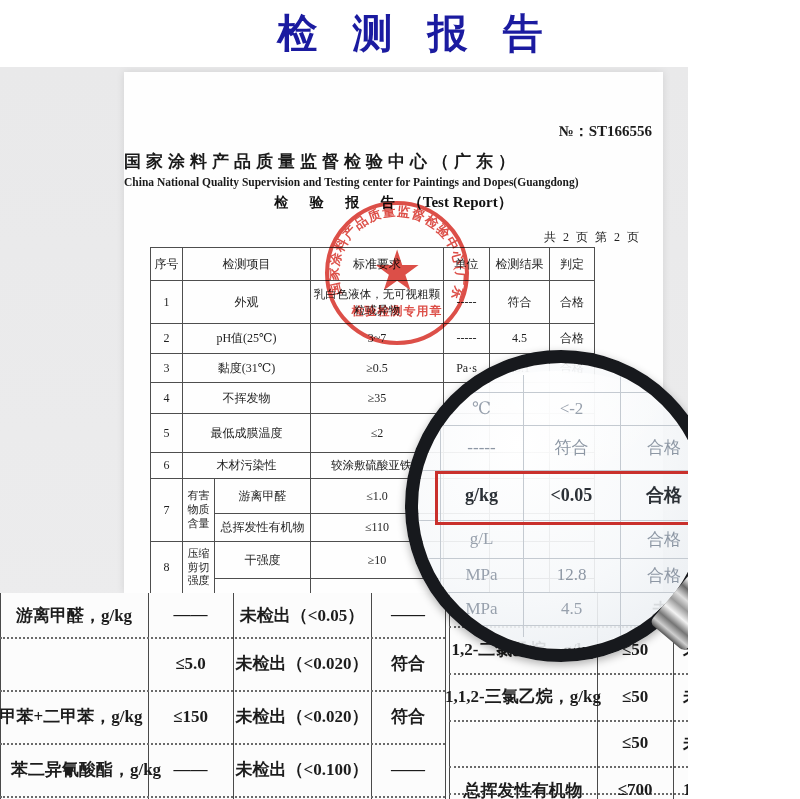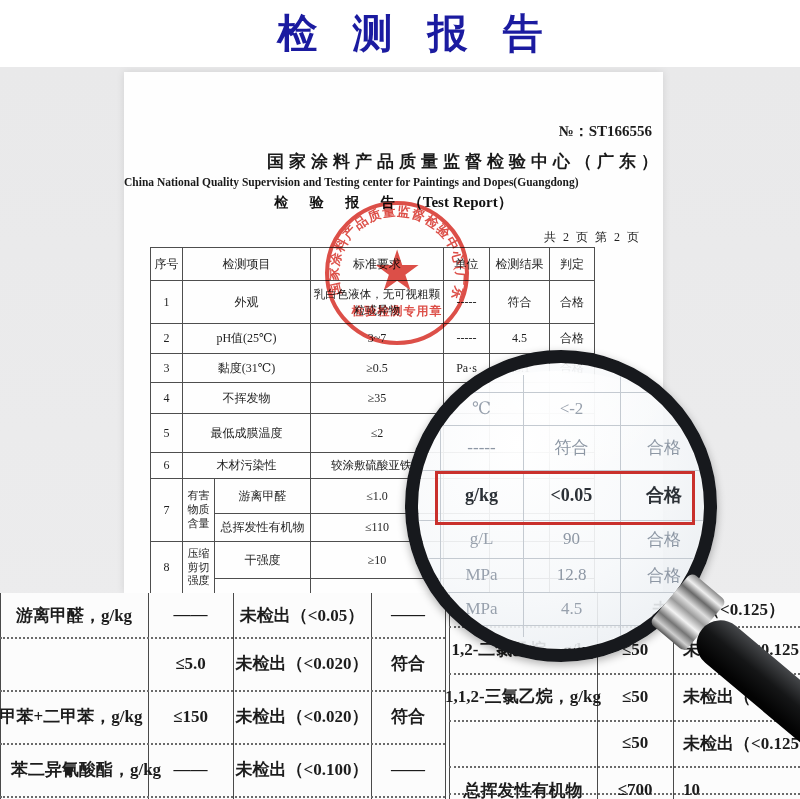--- a/index.html
+++ b/index.html
@@ -4,26 +4,26 @@
 <style>
   html,body{margin:0;padding:0;background:#fff;}
   .stage{position:relative;width:800px;height:799px;overflow:hidden;
          font-family:"Liberation Serif","DejaVu Serif",serif;background:#fff;}
   
   .title-bar{position:absolute;left:0;top:0;width:800px;height:67px;background:#fff;
              display:flex;align-items:center;justify-content:center;padding-left:16px;}
   .title-bar .t{font-family:"Liberation Sans","DejaVu Sans",sans-serif;
                 font-weight:bold;font-size:40px;letter-spacing:12px;color:#1b1ba0;}
   
-  .photo{position:absolute;left:0;top:67px;width:800px;height:732px;
+  .photo{position:absolute;left:0;top:67px;width:688px;height:732px;
          background:linear-gradient(180deg,#e9e9ea,#ededee);overflow:hidden;}
   .paper{position:absolute;left:124px;top:5px;width:539px;height:521px;background:#fefefe;
          box-shadow:0 0 8px rgba(0,0,0,.10);z-index:5;}
   .doc-no{position:absolute;right:11px;top:50px;font-weight:bold;font-size:15px;color:#1d1d1d;}
-  .org-cn{position:absolute;left:0;top:78px;width:539px;text-align:right;font-weight:bold;
+  .org-cn{position:absolute;left:0;top:78px;width:539px;text-align:left;font-weight:bold;
           font-size:17px;letter-spacing:5px;color:#1a1a1a;white-space:nowrap;}
   .org-en{position:absolute;left:0;top:104px;width:539px;text-align:left;font-weight:bold;
           font-size:11.5px;color:#1a1a1a;}
   .doc-title{position:absolute;left:0;top:121px;width:539px;text-align:center;color:#111;}
   .doc-title .cn{font-weight:bold;font-size:14px;letter-spacing:9px;}
   .doc-title .en{font-weight:bold;font-size:15px;letter-spacing:0;}
   .page-info{position:absolute;right:22px;top:157px;font-size:12px;color:#222;letter-spacing:2px;}
   
   table.main{position:absolute;left:26px;top:175px;width:444px;border-collapse:collapse;
              table-layout:fixed;font-size:12px;color:#1f1f1f;}
@@ -278,21 +278,20 @@
 
       <div class="mcell mid" style="left:22px;width:83px;top:62px;height:45px">-----</div>
       <div class="mcell mid" style="left:105px;width:97px;top:62px;height:45px">符合</div>
       <div class="mcell mid" style="left:202px;width:88px;top:62px;height:45px">合格</div>
 
       <div class="mcell hot" style="left:22px;width:83px;top:107px;height:50px">g/kg</div>
       <div class="mcell hot" style="left:105px;width:97px;top:107px;height:50px">&lt;0.05</div>
       <div class="mcell hot" style="left:202px;width:88px;top:107px;height:50px">合格</div>
 
       <div class="mcell" style="left:22px;width:83px;top:157px;height:38px">g/L</div>
-      <div class="mcell mid" style="left:105px;width:97px;top:157px;height:38px">90</div>
       <div class="mcell mid" style="left:202px;width:88px;top:157px;height:38px">合格</div>
 
       <div class="mcell" style="left:22px;width:83px;top:195px;height:34px">MPa</div>
       <div class="mcell mid" style="left:105px;width:97px;top:195px;height:34px">12.8</div>
       <div class="mcell mid" style="left:202px;width:88px;top:195px;height:34px">合格</div>
 
       <div class="mcell" style="left:22px;width:83px;top:229px;height:33px">MPa</div>
       <div class="mcell" style="left:105px;width:97px;top:229px;height:33px">4.5</div>
 
       <div class="red-box"></div>

